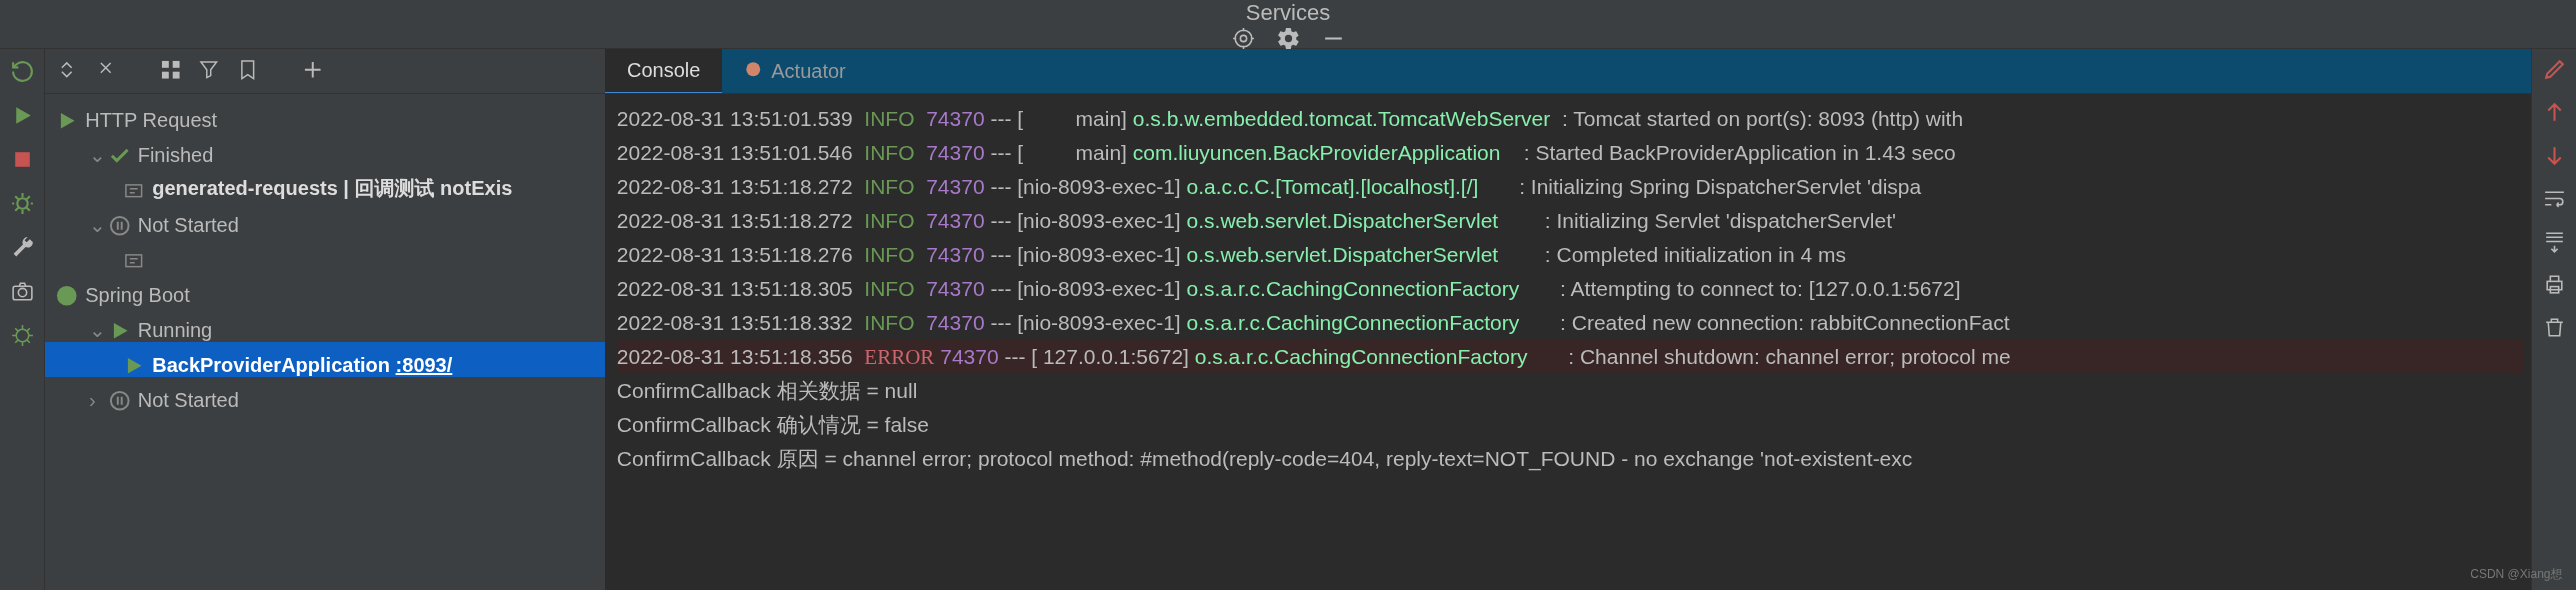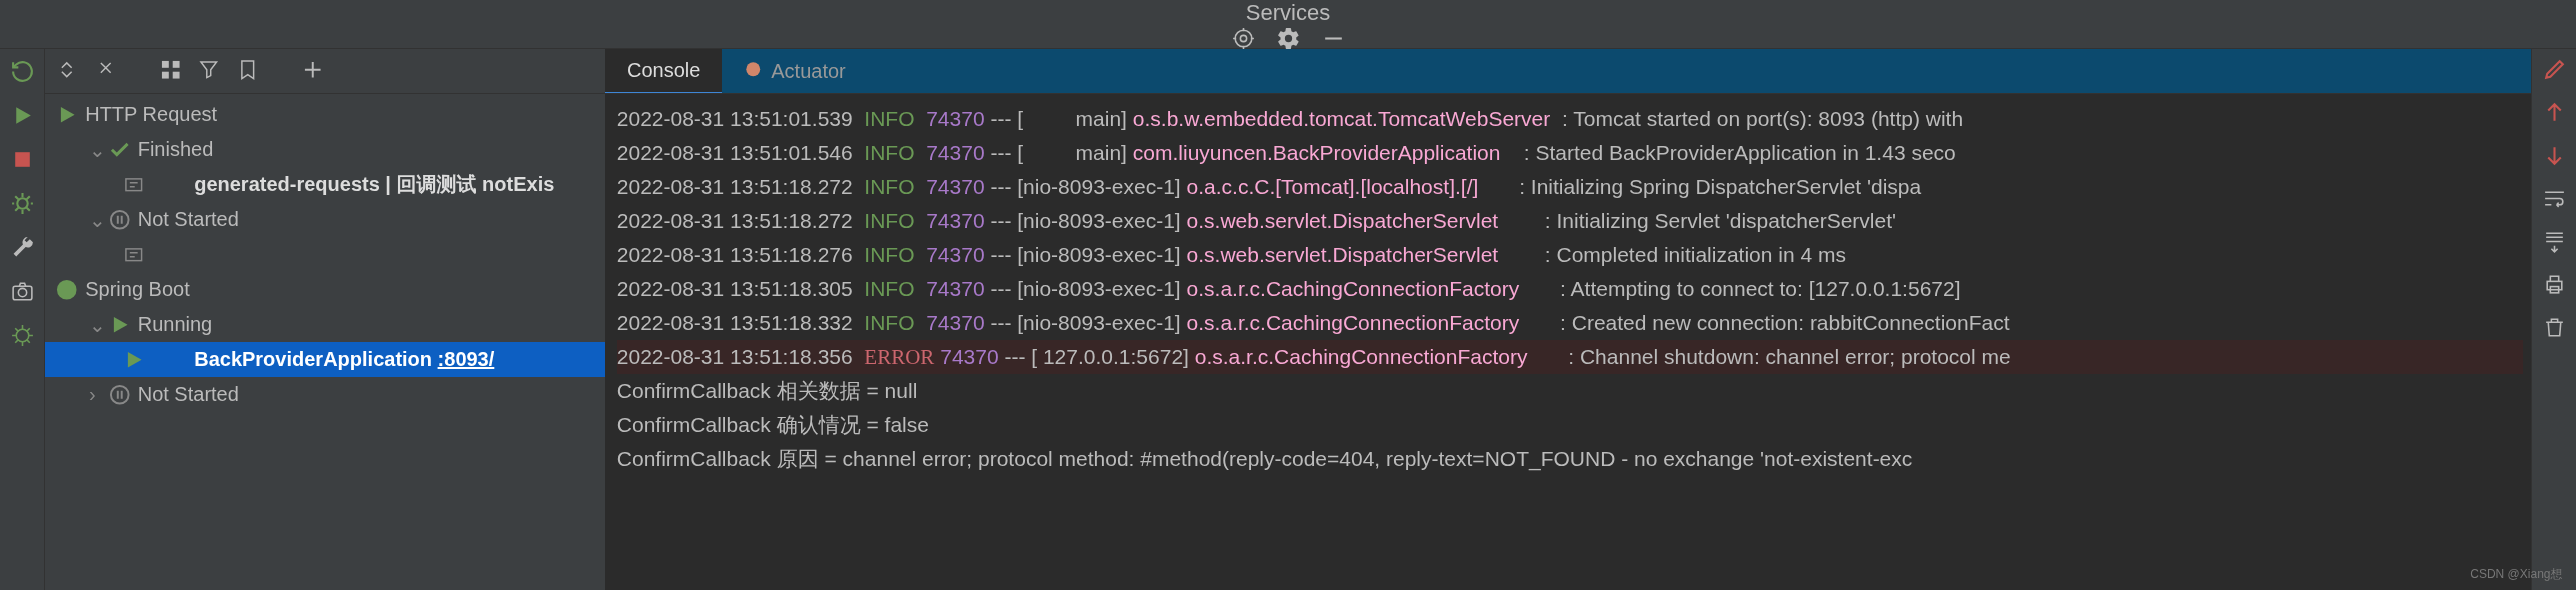--- a/index.html
+++ b/index.html
@@ -14,47 +14,47 @@
 .body { display: flex; height: 541px; }
 .gutter-left { width: 45px; background: #3c3f41; border-right: 0.8px solid #323232; display: flex; flex-direction: column; align-items: center; padding-top: 8.4px; gap: 15px; }
 .gutter-left .ic { width: 29px; height: 29px; display: flex; align-items: center; justify-content: center; }
 .gutter-left svg { width: 25px; height: 25px; }
 
 .tree-panel { width: 560px; background: #3c3f41; display: flex; flex-direction: column; }
 .tree-toolbar { height: 45px; display: flex; align-items: center; padding: 0 10px; gap: 15px; border-bottom: 0.8px solid #323232; }
 .tree-toolbar svg { width: 23.5px; height: 23.5px; }
 
 .tree { padding-top: 3.4px; overflow: hidden; }
-.node { display: flex; align-items: center; height: 35px; font-size: 20px; white-space: nowrap; }
+.node { display: flex; align-items: flex-end; height: 35px; font-size: 20px; white-space: nowrap; }
 .node .label { margin-left: 5px; }
 .node.depth0 { padding-left: 10px; }
 .node.depth1 { padding-left: 44px; }
 .node-indent-arrow { width: 18.5px; display: inline-block; color: #888; }
-.node.depth2 { padding-left: 77px; gap: 42px; }
+.node.depth2 { padding-left: 77px; }
 .node .icon { width: 23.5px; height: 23.5px; display: inline-flex; align-items: center; justify-content: center; margin-right: 1.7px; }
 .node.selected { background: #0d5fc2; color: #fff; }
 .node.selected .label { color: #fff; }
 .node .bold { font-weight: 600; color: #ddd; }
 .node.selected .bold { color: #fff; }
 .node .underline { text-decoration: underline; }
 
 .content { flex: 1; background: #2b2b2b; display: flex; flex-direction: column; }
 .tabs { height: 45px; display: flex; align-items: flex-end; border-bottom: 0.8px solid #323232; background: #0c4a6e; }
 .tab { padding: 10px 22px; font-size: 20px; color: #999; display: flex; align-items: center; gap: 8.4px; }
 .tab.active { background: #2b2b2b; color: #ddd; border-bottom: 1.7px solid #3e86d6; }
 .tab svg { width: 18.5px; height: 18.5px; }
 
 .console { flex: 1; padding: 8.4px 8.4px 8.4px 11.8px; font-size: 21px; line-height: 34px; position: relative; overflow: hidden; }
 .console .row { white-space: pre; }
 .c-ts { color: #bbbbbb; }
 .c-info { color: #6a9955; }
 .c-error { color: #cc666e; font-family: Liberation Serif, serif; }
 .c-pid { color: #a879c9; }
 .c-dash { color: #bbbbbb; }
-.c-logger { color: #f9a8d4; text-align: right; }
+.c-logger { color: #86efac; text-align: right; }
 .c-msg { color: #bbbbbb; }
 .row.error-row { background: rgba(80,30,30,0.35); }
 
 .gutter-right { width: 45px; background: #3c3f41; border-left: 0.8px solid #323232; display: flex; flex-direction: column; align-items: center; padding-top: 8.4px; gap: 15px; }
 .gutter-right svg { width: 25px; height: 25px; }
 
 .watermark { position: absolute; bottom: 6.7px; right: 13.5px; color: #777; font-size: 12px; }
 </style>
 </head>
 <body>

